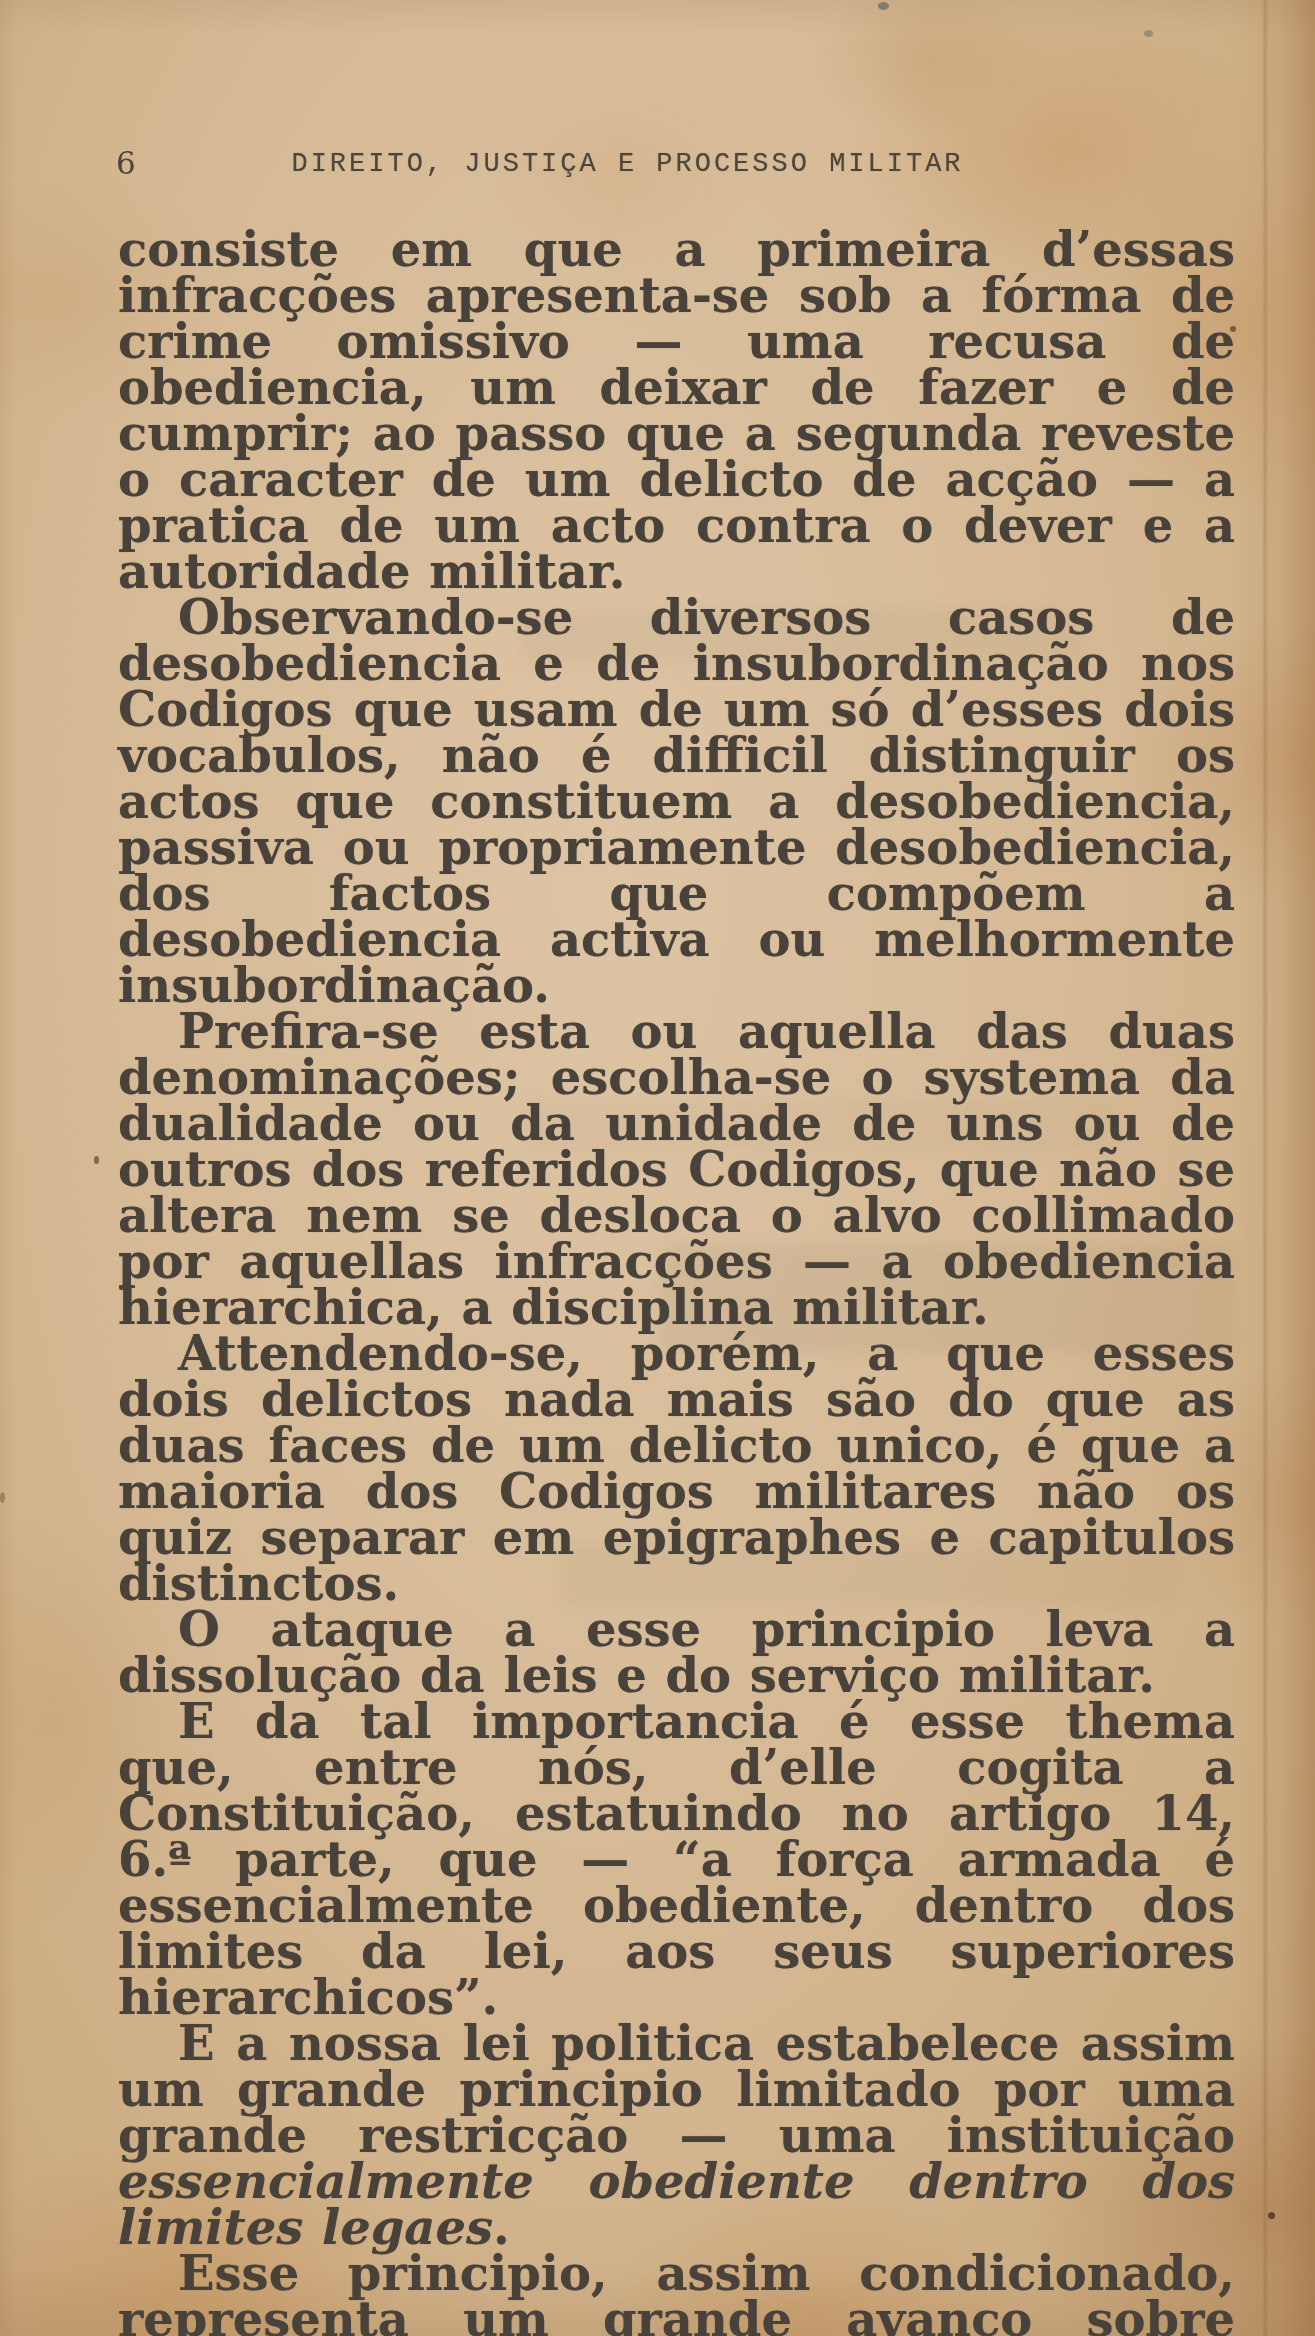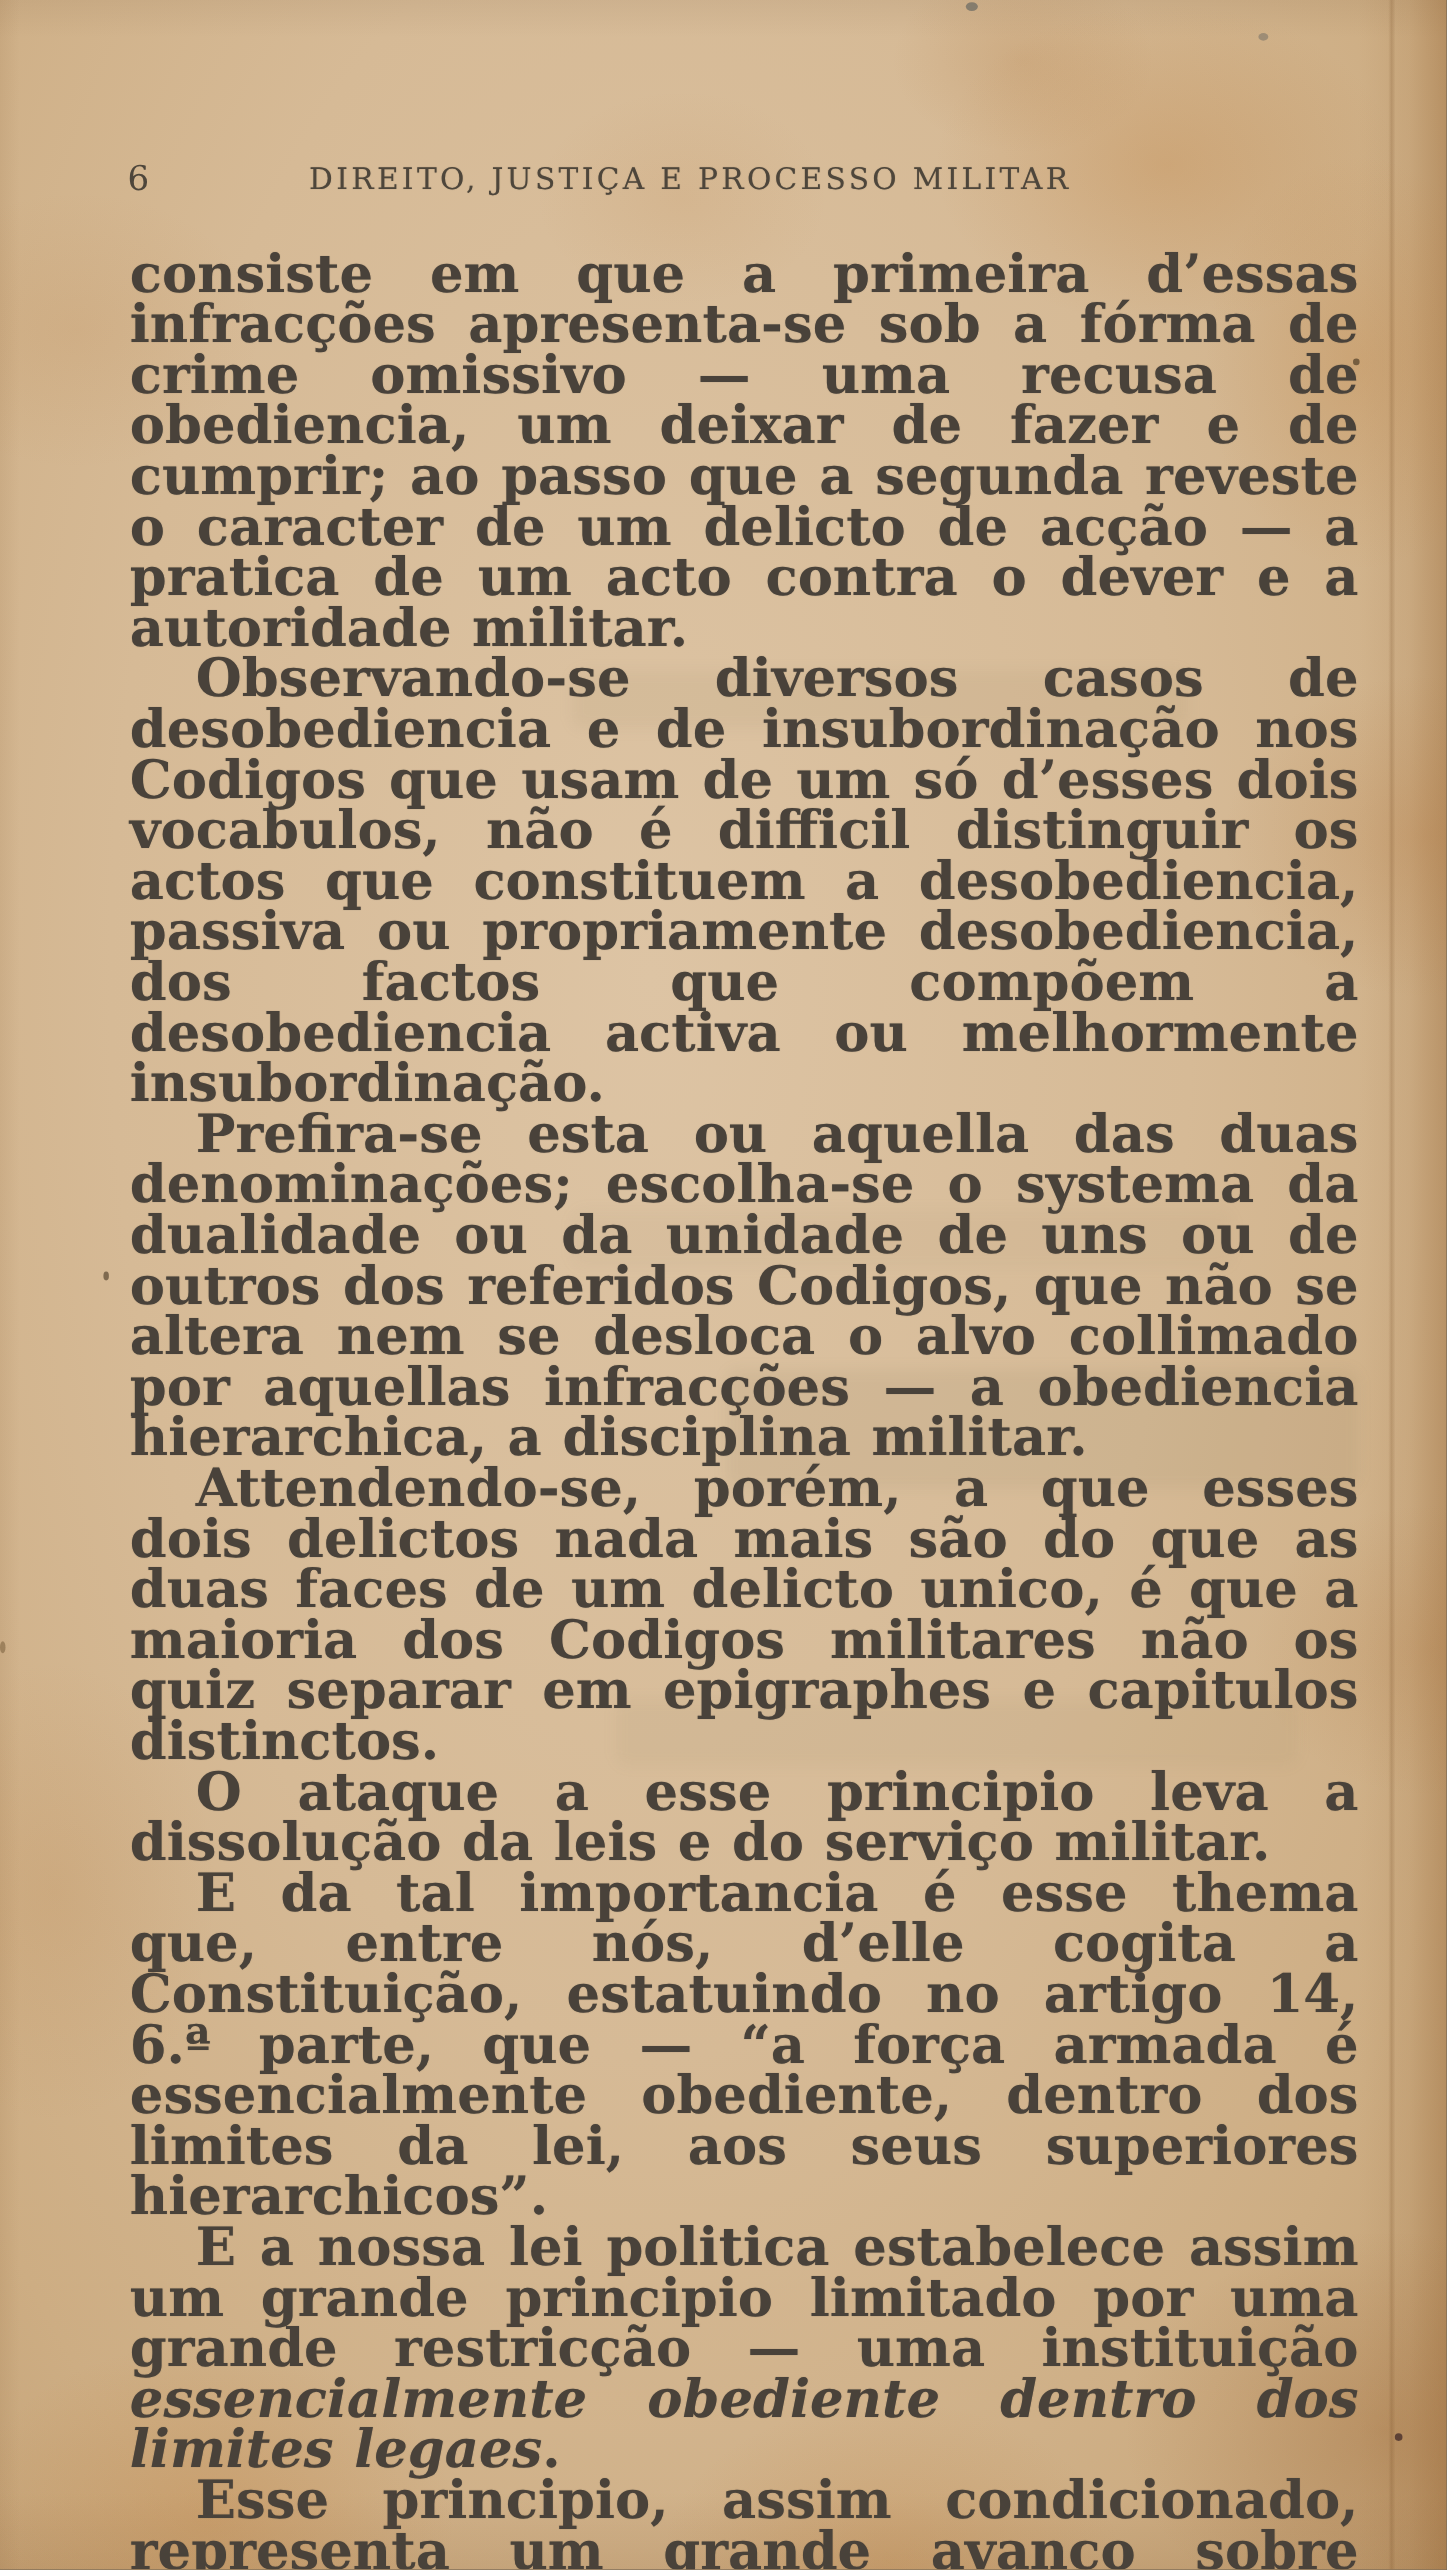--- a/index.html
+++ b/index.html
@@ -48,20 +48,21 @@
     color:#4e463b;
   }
   .pagenum{
     position:absolute;left:116px;top:0;
     font-size:31px;line-height:34px;
   }
   .runtitle{
     position:absolute;left:0;right:60px;top:3px;text-align:center;
     font-size:27px;letter-spacing:3px;line-height:30px;
     text-shadow:0 0 1px rgba(78,70,59,0.45);
+    font-family:Liberation Mono, monospace;
   }
   .text-block{
     position:absolute;top:226px;left:118px;width:1117px;
     font-size:48px;line-height:46px;word-spacing:2px;
     color:#49423a;text-align:justify;
     text-shadow:0 0 1px rgba(73,66,58,0.45);
     font-weight:bold;
   }
   .text-block p{margin:0;text-indent:60px;}
   .text-block p.noindent{text-indent:0;}

